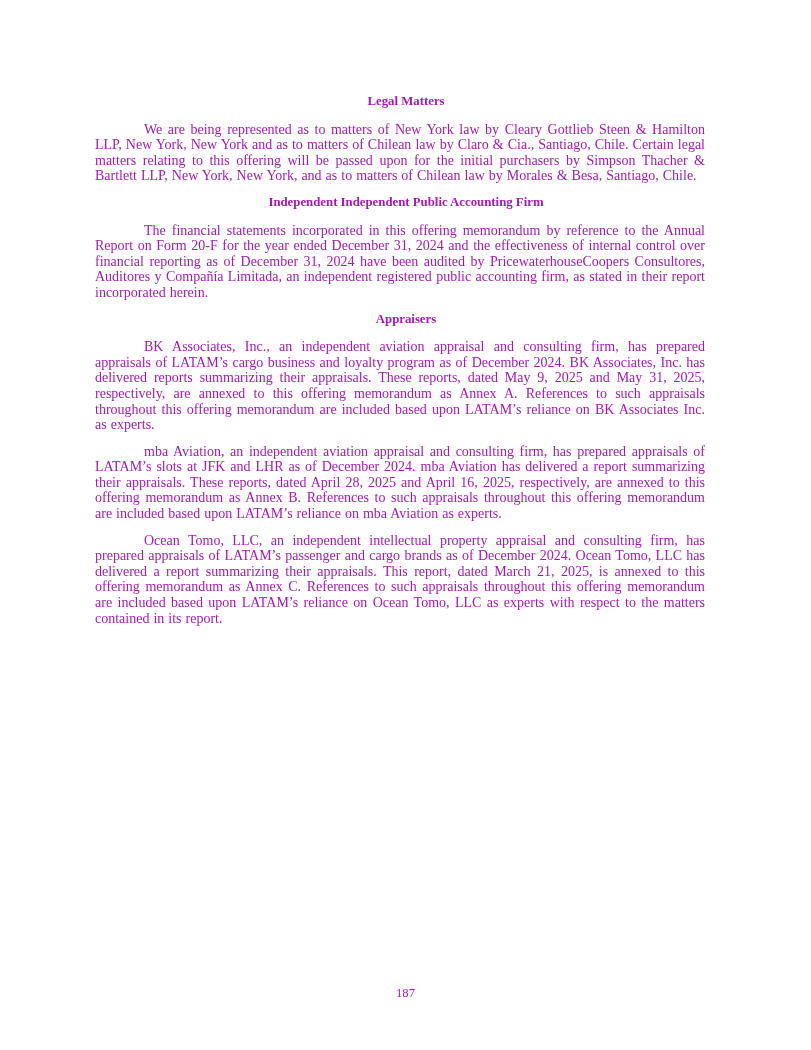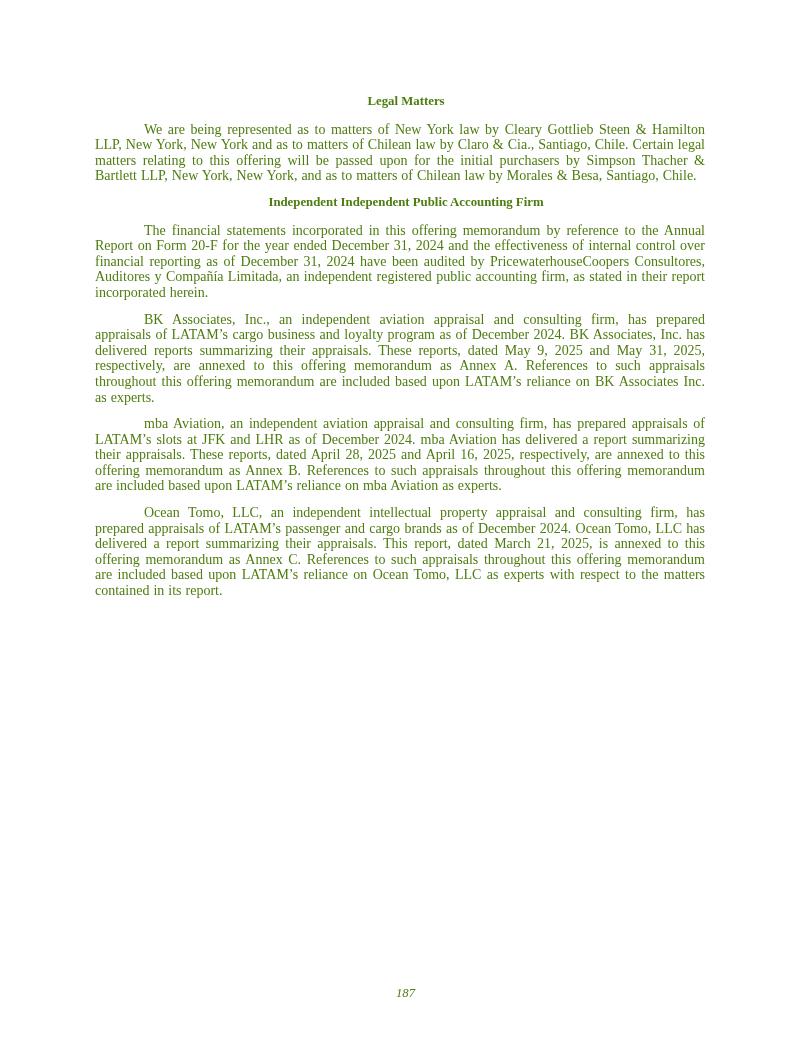--- a/index.html
+++ b/index.html
@@ -7,21 +7,21 @@
     padding: 0;
     background: #ffffff;
   }
   .page {
     position: relative;
     width: 811px;
     height: 1050px;
     margin: 0 auto;
     background: #ffffff;
     font-family: "Liberation Serif", "DejaVu Serif", serif;
-    color: #4d7c0f;
+    color: #a21caf;
     overflow: hidden;
   }
   .content {
     position: absolute;
     left: 95px;
     right: 94px;
     top: 94px;
   }
   .doc-heading {
     font-size: 12.8px;
@@ -41,35 +41,35 @@
     margin: 0 12px 11px 0;
     word-spacing: 0.5px;
   }
   .page-number {
     position: absolute;
     left: 0;
     right: 0;
     top: 986px;
     text-align: center;
     font-size: 12.7px;
-    font-style: italic;
   }
 </style>
 </head>
 <body>
 
 <div class="page">
   <div class="content">
 
     <div class="doc-heading first">Legal Matters</div>
     <p class="doc-paragraph">We are being represented as to matters of New York law by Cleary Gottlieb Steen &amp; Hamilton LLP, New York, New York and as to matters of Chilean law by Claro &amp; Cia., Santiago, Chile. Certain legal matters relating to this offering will be passed upon for the initial purchasers by Simpson Thacher &amp; Bartlett LLP, New York, New York, and as to matters of Chilean law by Morales &amp; Besa, Santiago, Chile.</p>
 
     <div class="doc-heading">Independent Independent Public Accounting Firm</div>
     <p class="doc-paragraph">The financial statements incorporated in this offering memorandum by reference to the Annual Report on Form 20-F for the year ended December 31, 2024 and the effectiveness of internal control over financial reporting as of December 31, 2024 have been audited by PricewaterhouseCoopers Consultores, Auditores y Compañía Limitada, an independent registered public accounting firm, as stated in their report incorporated herein.</p>
 
+    <div class="doc-heading">Appraisers</div>
     <p class="doc-paragraph">BK Associates, Inc., an independent aviation appraisal and consulting firm, has prepared appraisals of LATAM’s cargo business and loyalty program as of December 2024. BK Associates, Inc. has delivered reports summarizing their appraisals. These reports, dated May 9, 2025 and May 31, 2025, respectively, are annexed to this offering memorandum as Annex A. References to such appraisals throughout this offering memorandum are included based upon LATAM’s reliance on BK Associates Inc. as experts.</p>
     <p class="doc-paragraph">mba Aviation, an independent aviation appraisal and consulting firm, has prepared appraisals of LATAM’s slots at JFK and LHR as of December 2024. mba Aviation has delivered a report summarizing their appraisals. These reports, dated April 28, 2025 and April 16, 2025, respectively, are annexed to this offering memorandum as Annex B. References to such appraisals throughout this offering memorandum are included based upon LATAM’s reliance on mba Aviation as experts.</p>
     <p class="doc-paragraph">Ocean Tomo, LLC, an independent intellectual property appraisal and consulting firm, has prepared appraisals of LATAM’s passenger and cargo brands as of December 2024. Ocean Tomo, LLC has delivered a report summarizing their appraisals. This report, dated March 21, 2025, is annexed to this offering memorandum as Annex C. References to such appraisals throughout this offering memorandum are included based upon LATAM’s reliance on Ocean Tomo, LLC as experts with respect to the matters contained in its report.</p>
 
   </div>
 
   <div class="page-number">187</div>
 </div>
 
 </body></html>

